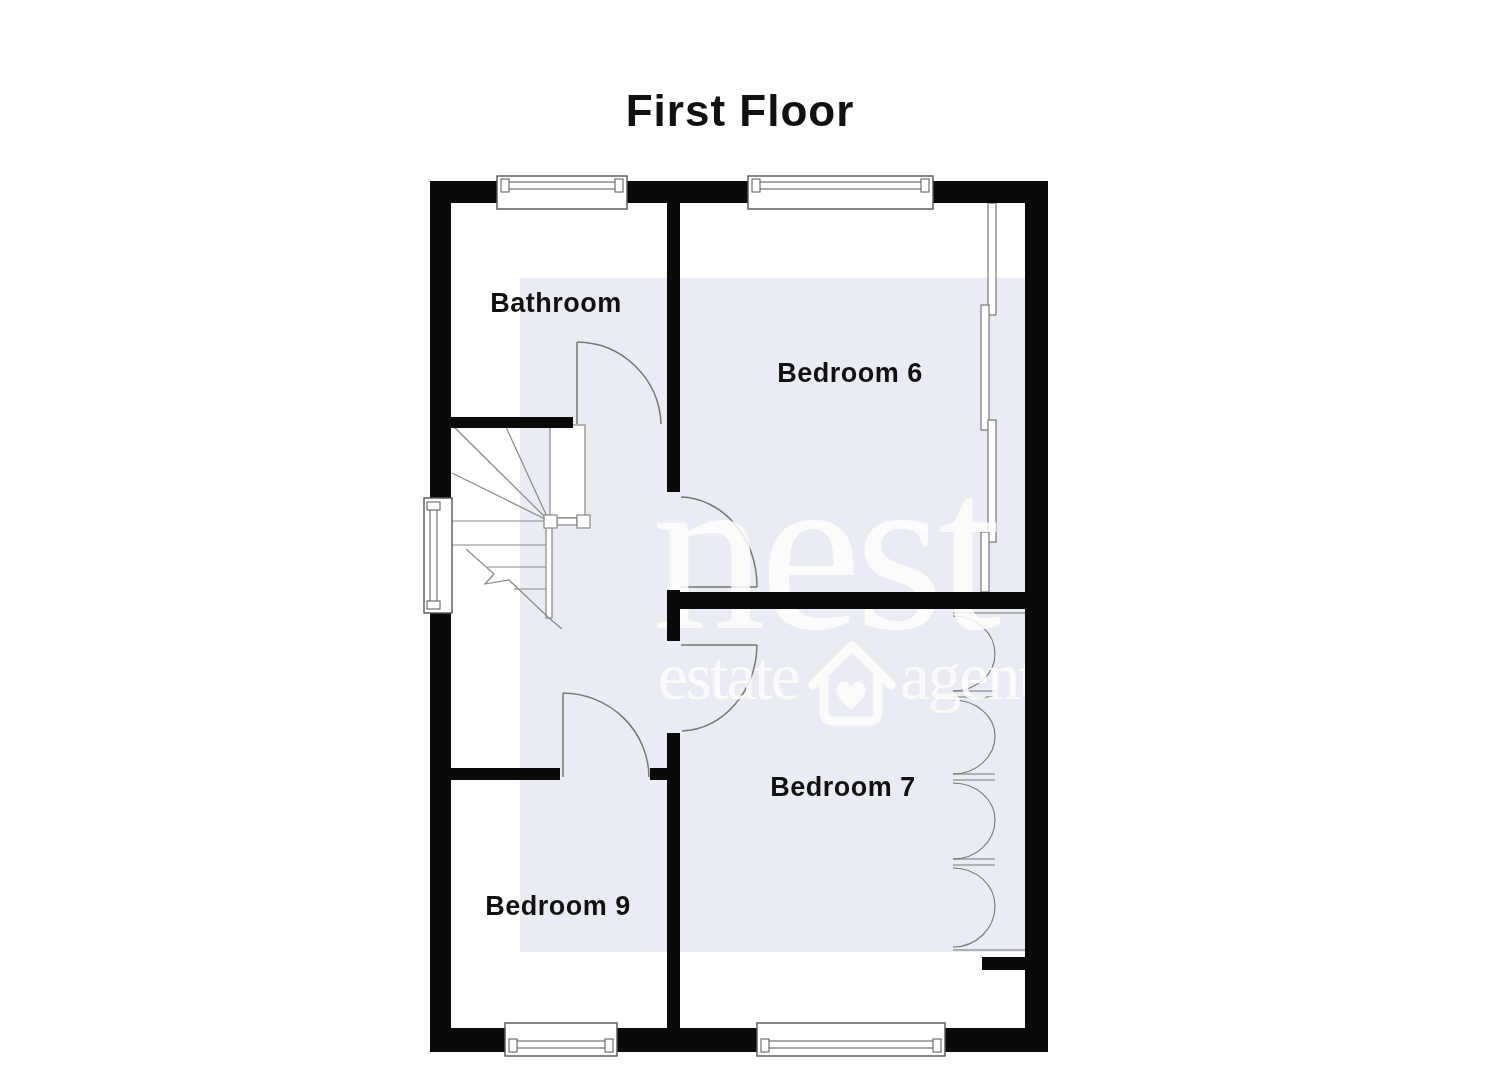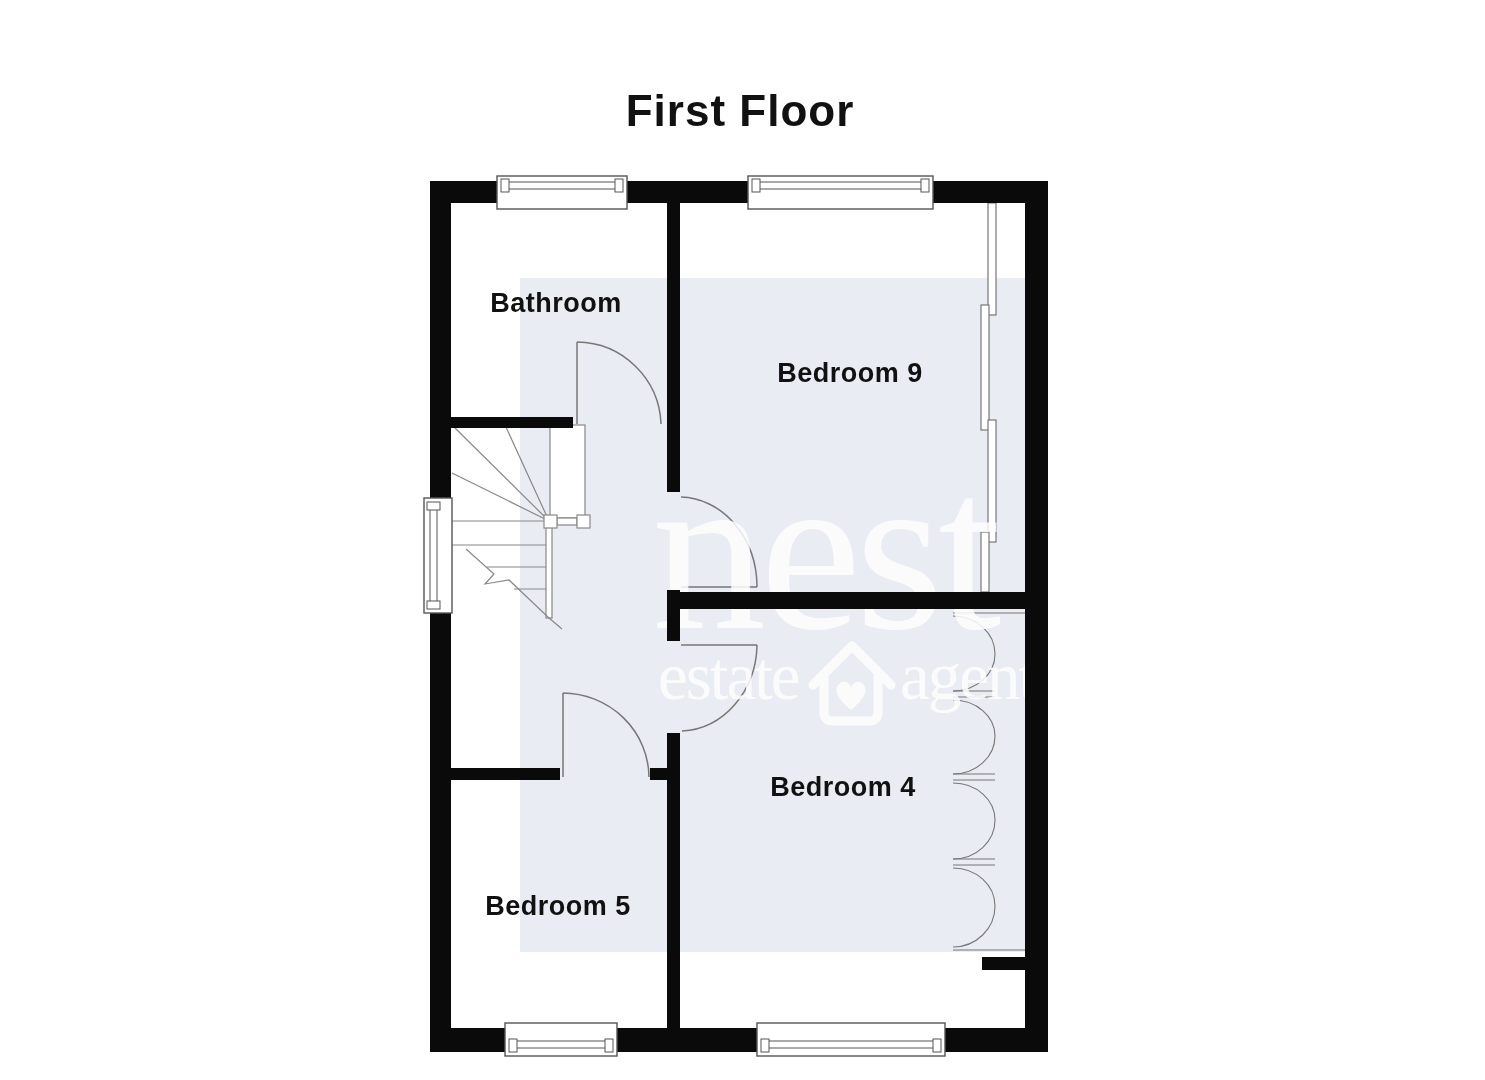--- a/index.html
+++ b/index.html
@@ -166,17 +166,17 @@
       <g>
         <rect class="win" x="424" y="498" width="28" height="115"></rect>
         <rect class="win-in" x="430" y="506" width="7" height="99"></rect>
         <rect class="win-in" x="427" y="502" width="13" height="8"></rect>
         <rect class="win-in" x="427" y="601" width="13" height="8"></rect>
       </g>
     </g>
   </svg>
 
   <div class="room-label lbl-bathroom">Bathroom</div>
-  <div class="room-label lbl-bedroom2">Bedroom 9</div>
-  <div class="room-label lbl-bedroom1">Bedroom 4</div>
-  <div class="room-label lbl-bedroom3">Bedroom 5</div>
+  <div class="room-label lbl-bedroom2">Bedroom 6</div>
+  <div class="room-label lbl-bedroom1">Bedroom 7</div>
+  <div class="room-label lbl-bedroom3">Bedroom 9</div>
 
 </div>
 
 </body></html>

